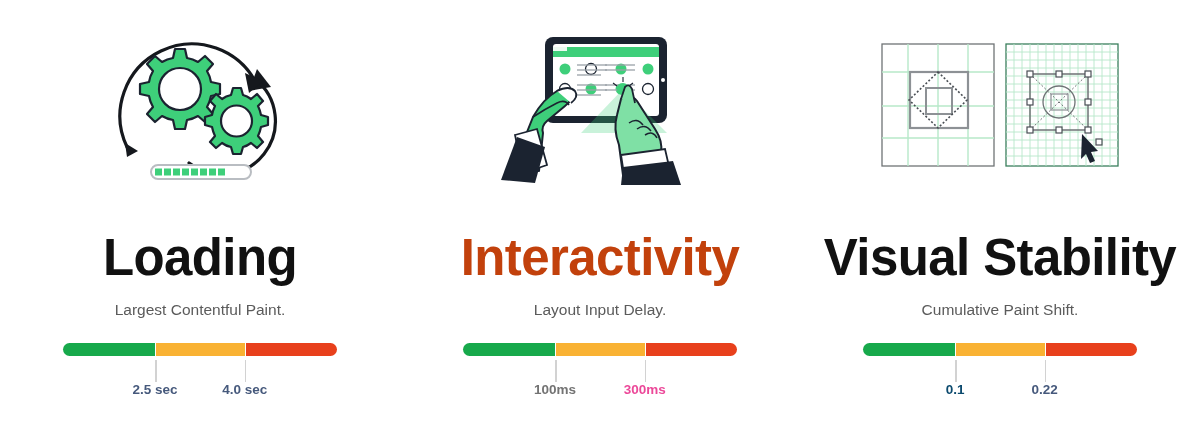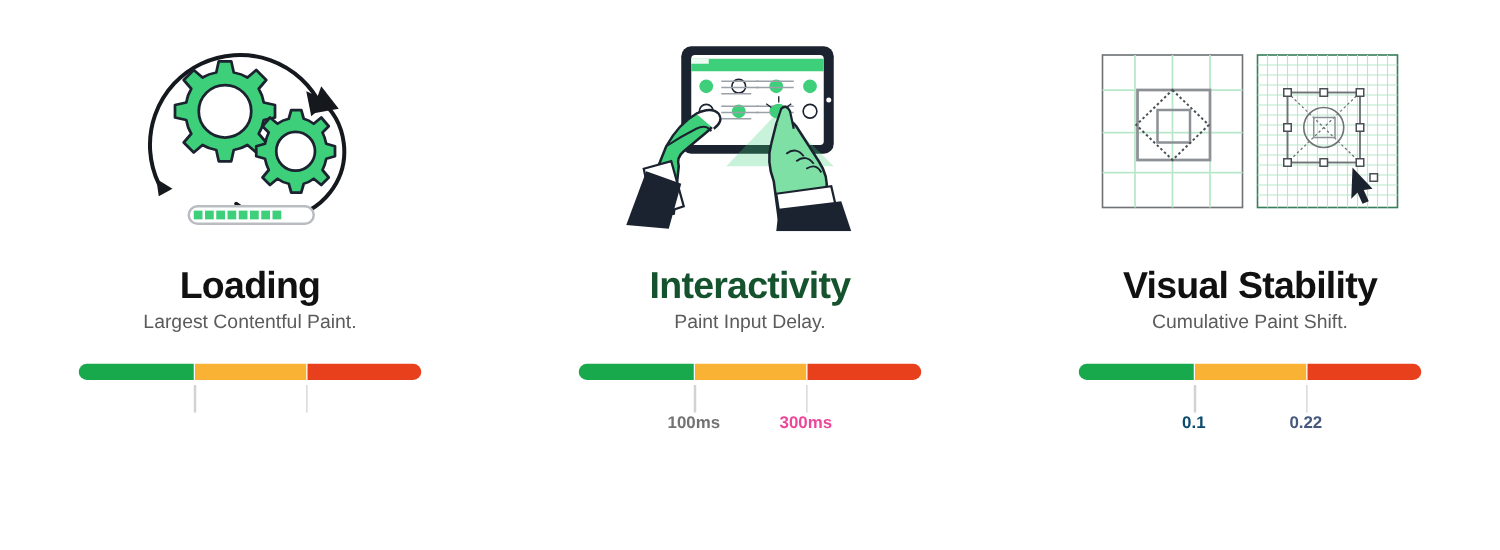--- a/index.html
+++ b/index.html
@@ -36,33 +36,33 @@
   .illus {
     height: 170px;
     width: 100%;
     display: flex;
     align-items: center;
     justify-content: center;
     margin-top: 20px;
     box-sizing: border-box;
   }
   .metric-title {
-    font-size: 30px;
+    font-size: 51px;
     font-weight: bold;
     color: #111111;
     letter-spacing: -0.6px;
     line-height: 1;
-    margin-top: 24px;
+    margin-top: 42px;
     text-align: center;
     white-space: nowrap;
   }
   .metric-sub {
     font-size: 15.5px;
     color: #5b5b5b;
-    margin-top: 5px;
+    margin-top: 18px;
     text-align: center;
     white-space: nowrap;
   }
   .scale {
     position: relative;
     width: 274px;
     margin-top: 24px;
   }
   .scale-bar {
     position: relative;
@@ -165,20 +165,24 @@
 
     <div class="scale">
       <div class="scale-bar">
         <div class="seg good" style="background: rgb(23, 169, 75);"></div>
         <div class="seg mid" style="background: rgb(249, 178, 51);"></div>
         <div class="seg bad" style="background: rgb(232, 64, 28);"></div>
       </div>
       <div class="ticks">
         <div class="tickline tick-a" style="background: rgb(210, 210, 210);"></div>
         <div class="tickline tick-b" style="background: rgb(210, 210, 210);"></div>
+      </div>
+      <div class="tick-labels">
+        <div class="tick-label lab-a" style="color: rgb(70, 89, 124);">2.5 sec</div>
+        <div class="tick-label lab-b" style="color: rgb(70, 89, 124);">4.0 sec</div>
       </div>
     </div>
   </div>
 
   <div class="metric-col">
     <div class="illus">
       <svg width="210" height="160" viewBox="0 0 210 160">
 
         <rect x="50" y="12" width="122" height="86" rx="8" fill="#1b2330"></rect>
         <rect x="58" y="19" width="106" height="72" rx="3" fill="#ffffff"></rect>
@@ -231,22 +235,22 @@
           <path d="M134 98 Q142 92 148 100" fill="none" stroke="#1b2330" stroke-width="1.5"></path>
           <path d="M142 104 Q150 98 156 106" fill="none" stroke="#1b2330" stroke-width="1.5"></path>
           <path d="M150 110 Q158 105 162 113" fill="none" stroke="#1b2330" stroke-width="1.5"></path>
           <path d="M126 74 L130 62 Q134 58 137 64 L140 78" fill="#7fe0a5" stroke="#1b2330" stroke-width="1.8"></path>
           <path d="M126 130 L170 124 L176 150 L130 156 Z" fill="#ffffff" stroke="#1b2330" stroke-width="1.8"></path>
           <path d="M128 142 L178 136 L186 160 L126 160 Z" fill="#1b2330"></path>
         </g>
       </svg>
     </div>
 
-    <div class="metric-title" style="color: #14532d;">Interactivity</div>
-    <div class="metric-sub" style="color: rgb(91, 91, 91);">Paint Input Delay.</div>
+    <div class="metric-title" style="color: #c2410c;">Interactivity</div>
+    <div class="metric-sub" style="color: rgb(91, 91, 91);">Layout Input Delay.</div>
 
     <div class="scale">
       <div class="scale-bar">
         <div class="seg good" style="background: rgb(23, 169, 75);"></div>
         <div class="seg mid" style="background: rgb(249, 178, 51);"></div>
         <div class="seg bad" style="background: rgb(232, 64, 28);"></div>
       </div>
       <div class="ticks">
         <div class="tickline tick-a" style="background: rgb(210, 210, 210);"></div>
         <div class="tickline tick-b" style="background: rgb(210, 210, 210);"></div>

